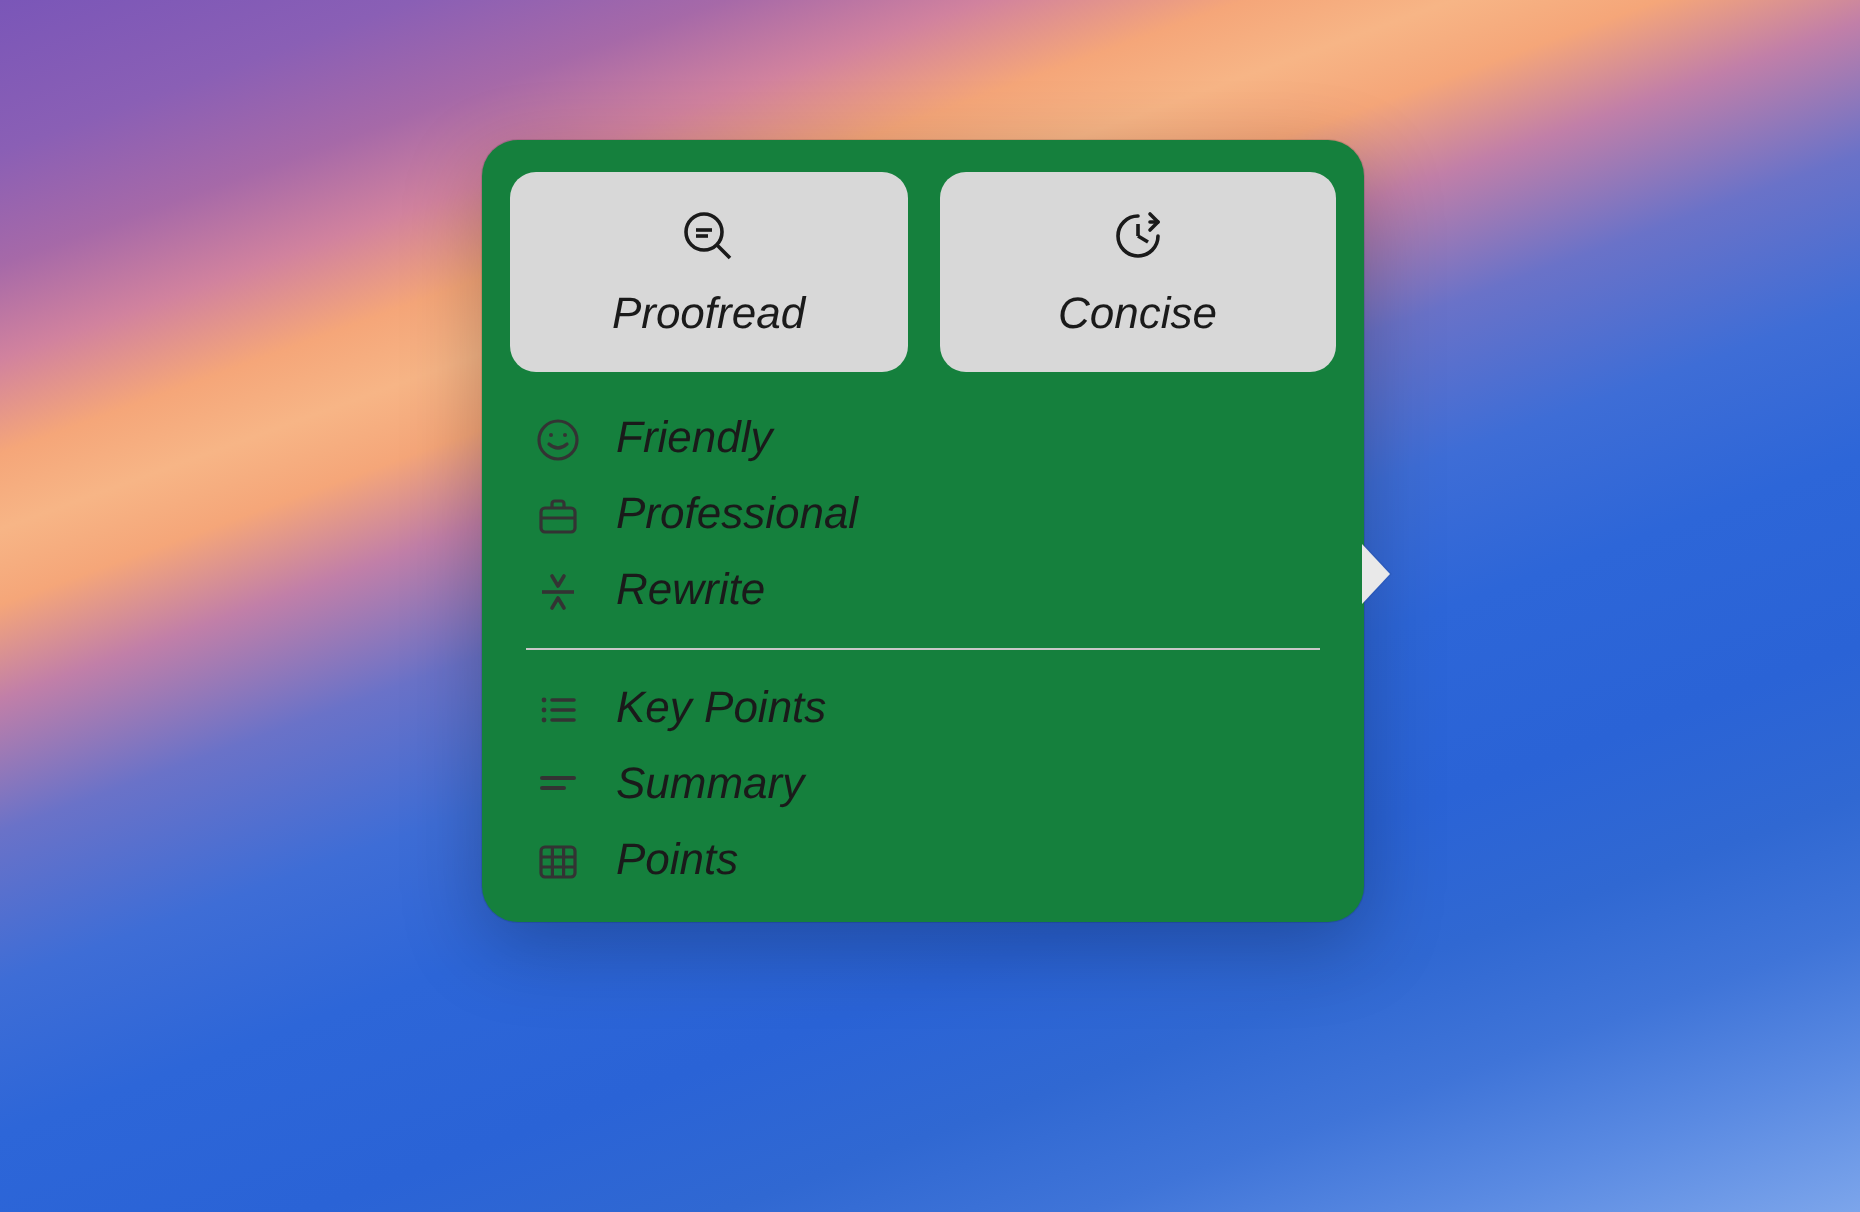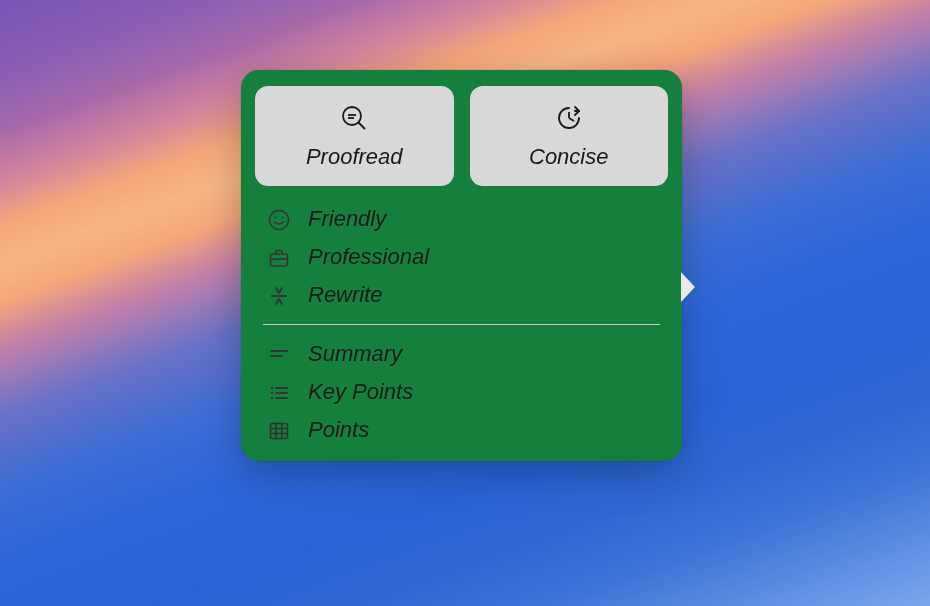--- a/index.html
+++ b/index.html
@@ -199,42 +199,42 @@
       </div>
       <div class="menu-label">Rewrite</div>
     </div>
   </div>
 
   <div class="divider"></div>
 
   <div class="menu-list">
     <div class="menu-item">
       <div class="menu-icon">
-        <svg width="22" height="22" viewBox="0 0 22 22" fill="none" stroke="#333" stroke-width="2">
-          <line x1="3" y1="7" x2="19" y2="7" stroke-linecap="round"></line>
-          <line x1="3" y1="12" x2="14" y2="12" stroke-linecap="round"></line>
-        </svg>
-      </div>
-      <div class="menu-label">Summary</div>
-    </div>
-
-    <div class="menu-item">
-      <div class="menu-icon">
         <svg width="22" height="22" viewBox="0 0 22 22" fill="none" stroke="#333" stroke-width="1.8">
           <circle cx="4" cy="6" r="1.2" fill="#333" stroke="none"></circle>
           <circle cx="4" cy="11" r="1.2" fill="#333" stroke="none"></circle>
           <circle cx="4" cy="16" r="1.2" fill="#333" stroke="none"></circle>
           <line x1="8" y1="6" x2="19" y2="6" stroke-linecap="round"></line>
           <line x1="8" y1="11" x2="19" y2="11" stroke-linecap="round"></line>
           <line x1="8" y1="16" x2="19" y2="16" stroke-linecap="round"></line>
         </svg>
       </div>
       <div class="menu-label">Key Points</div>
     </div>
 
+    <div class="menu-item">
+      <div class="menu-icon">
+        <svg width="22" height="22" viewBox="0 0 22 22" fill="none" stroke="#333" stroke-width="2">
+          <line x1="3" y1="7" x2="19" y2="7" stroke-linecap="round"></line>
+          <line x1="3" y1="12" x2="14" y2="12" stroke-linecap="round"></line>
+        </svg>
+      </div>
+      <div class="menu-label">Summary</div>
+    </div>
+
 
     <div class="menu-item">
       <div class="menu-icon">
         <svg width="22" height="22" viewBox="0 0 22 22" fill="none" stroke="#333" stroke-width="1.6">
           <rect x="2.5" y="3.5" width="17" height="15" rx="2"></rect>
           <line x1="2.5" y1="8.5" x2="19.5" y2="8.5"></line>
           <line x1="2.5" y1="13.5" x2="19.5" y2="13.5"></line>
           <line x1="8.2" y1="3.5" x2="8.2" y2="18.5"></line>
           <line x1="13.8" y1="3.5" x2="13.8" y2="18.5"></line>
         </svg>

